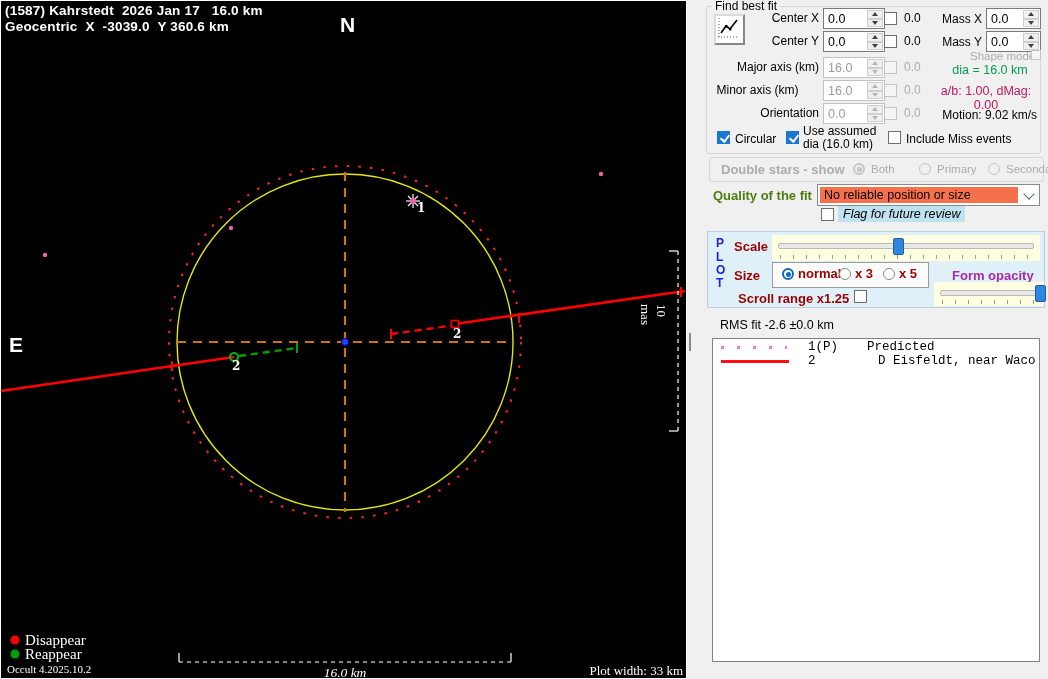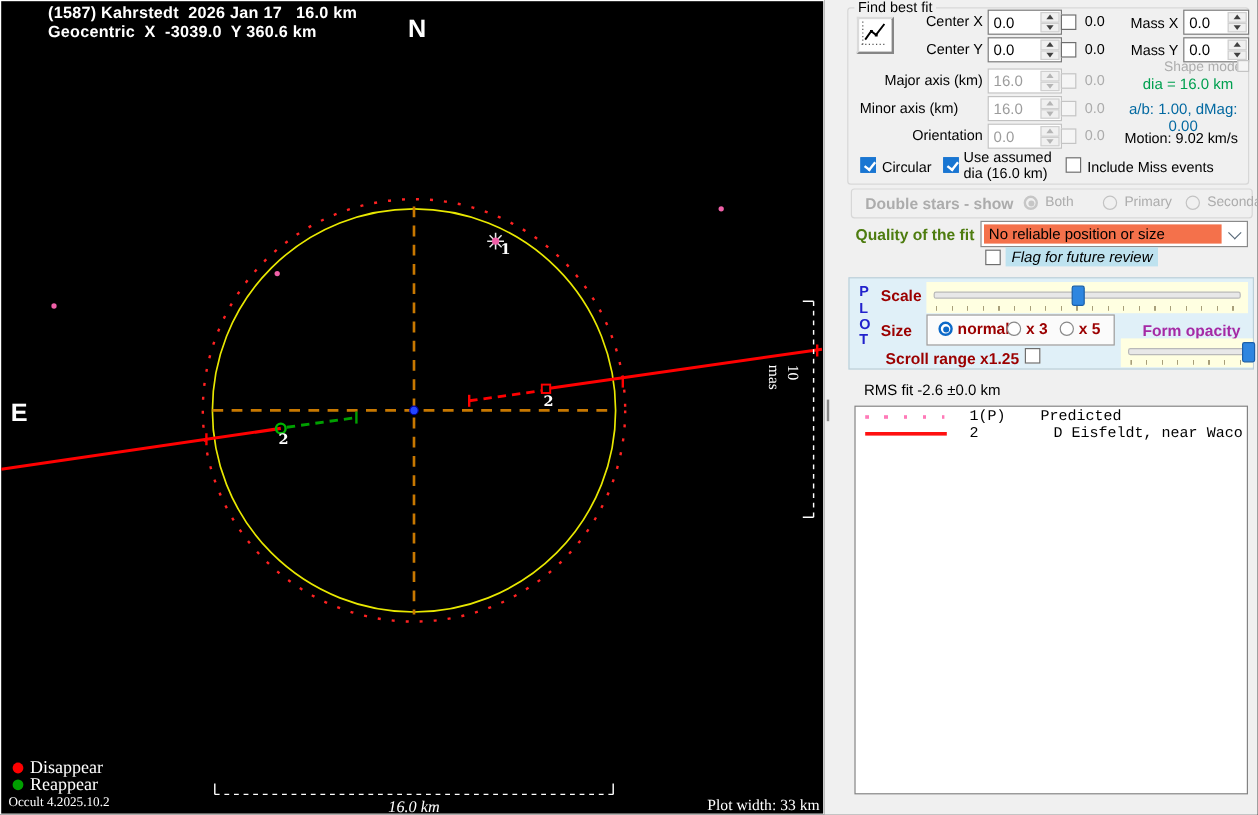--- a/index.html
+++ b/index.html
@@ -4,21 +4,21 @@
 <style>
   html,body{margin:0;padding:0;background:#888;}
   #window{position:relative;width:1048px;height:679px;background:#F0F0F0;
     font-family:"Liberation Sans",sans-serif;font-size:12px;color:#000;overflow:hidden;}
   .abs{position:absolute;}
   .pre{white-space:pre;}
 
   
   #plot{left:0;top:0;width:687px;height:679px;background:#000;border:1px solid #FFFFFF;box-sizing:border-box;}
   .wtxt{color:#FFF;}
-  .ptitle{font-weight:bold;font-size:13.5px;letter-spacing:.2px;margin-left:35px;}
+  .ptitle{font-weight:bold;font-size:13.5px;letter-spacing:.2px;}
   .bigdir{font-weight:bold;font-size:21px;}
   .serif{font-family:"Liberation Serif",serif;}
   .chordlab{font-family:"DejaVu Serif",serif;font-weight:bold;font-size:12px;color:#FFF;}
   .maslab{transform:rotate(90deg);transform-origin:0 0;font-size:13px;}
 
   
   .panel-label{font-size:12px;}
   .spin{width:62px;height:21px;background:#FFF;border:1px solid #7A7A7A;box-sizing:border-box;}
   .spin-val{position:absolute;left:4px;top:3px;font-size:12.5px;}
   .spin-btns{position:absolute;right:1px;top:1px;bottom:1px;width:16px;display:flex;flex-direction:column;}
@@ -44,21 +44,21 @@
   .radio.disabled.sel{border:2px solid #C6C6C6;}
   .radio.disabled.sel::after{background:#C6C6C6;}
 
   .groupbox{border:1px solid #D7D7D7;border-radius:3px;}
   .gb-caption{position:absolute;left:5px;top:-8px;background:#F0F0F0;padding:0 3px;font-size:12px;}
 
   .grey-bold{font-weight:bold;color:#ACACAC;font-size:13px;}
   .greylab{color:#ACACAC;font-size:11.5px;}
   .maroon{color:#9B0000;font-weight:bold;font-size:13px;}
   .greenval{color:#00A050;font-size:12.5px;}
-  .blueval{color:#0369a1;font-size:12.5px;}
+  .blueval{color:#be185d;font-size:12.5px;}
 
   .combo{background:#FFF;border:1px solid #8A8A8A;box-sizing:border-box;}
   .combo-fill{position:absolute;left:2px;top:2px;bottom:2px;right:21px;background:#F4714B;
      display:flex;align-items:center;padding-left:4px;font-size:12.5px;}
   .combo-btn{position:absolute;right:1px;top:1px;bottom:1px;width:19px;background:#FFF;
      display:flex;align-items:center;justify-content:center;}
   .chev{width:7px;height:7px;border-left:1.7px solid #5A6B7A;border-bottom:1.7px solid #5A6B7A;transform:rotate(-45deg);margin-top:-3px;}
 
   #plot-controls{background:#E0F0F8;border:1px solid #BCCFD8;box-sizing:border-box;}
   .slider{background:#FFFFE1;}
@@ -264,21 +264,21 @@
           <span class="spin-b">
             <i class="tri-up"></i>
           </span>
           <span class="spin-b">
             <i class="tri-dn"></i>
           </span>
         </span>
     </div>
     <div class="abs cb disabled" style="left:197px;top:107px"></div>
     <span class="abs panel-label" style="left:217px;top:106px;color:#ACACAC">0.0</span>
-    <span class="abs panel-label" style="left:250px;top:108px;width:100px;text-align:left">Motion: 9.02 km/s</span>
+    <span class="abs panel-label" style="left:250px;top:108px;width:100px;text-align:right">Motion: 9.02 km/s</span>
 
     <div class="abs cb checked" style="left:30px;top:131px"></div>
     <span class="abs panel-label" style="left:48px;top:132px">Circular</span>
     <div class="abs cb checked" style="left:99px;top:131px"></div>
     <span class="abs panel-label" style="left:116px;top:124px">Use assumed</span>
     <span class="abs panel-label" style="left:116px;top:137px">dia (16.0 km)</span>
     <div class="abs cb" style="left:201px;top:131px"></div>
     <span class="abs panel-label" style="left:219px;top:132px">Include Miss events</span>
 
     <div class="abs groupbox" style="left:22px;top:157px;width:333px;height:23px">

